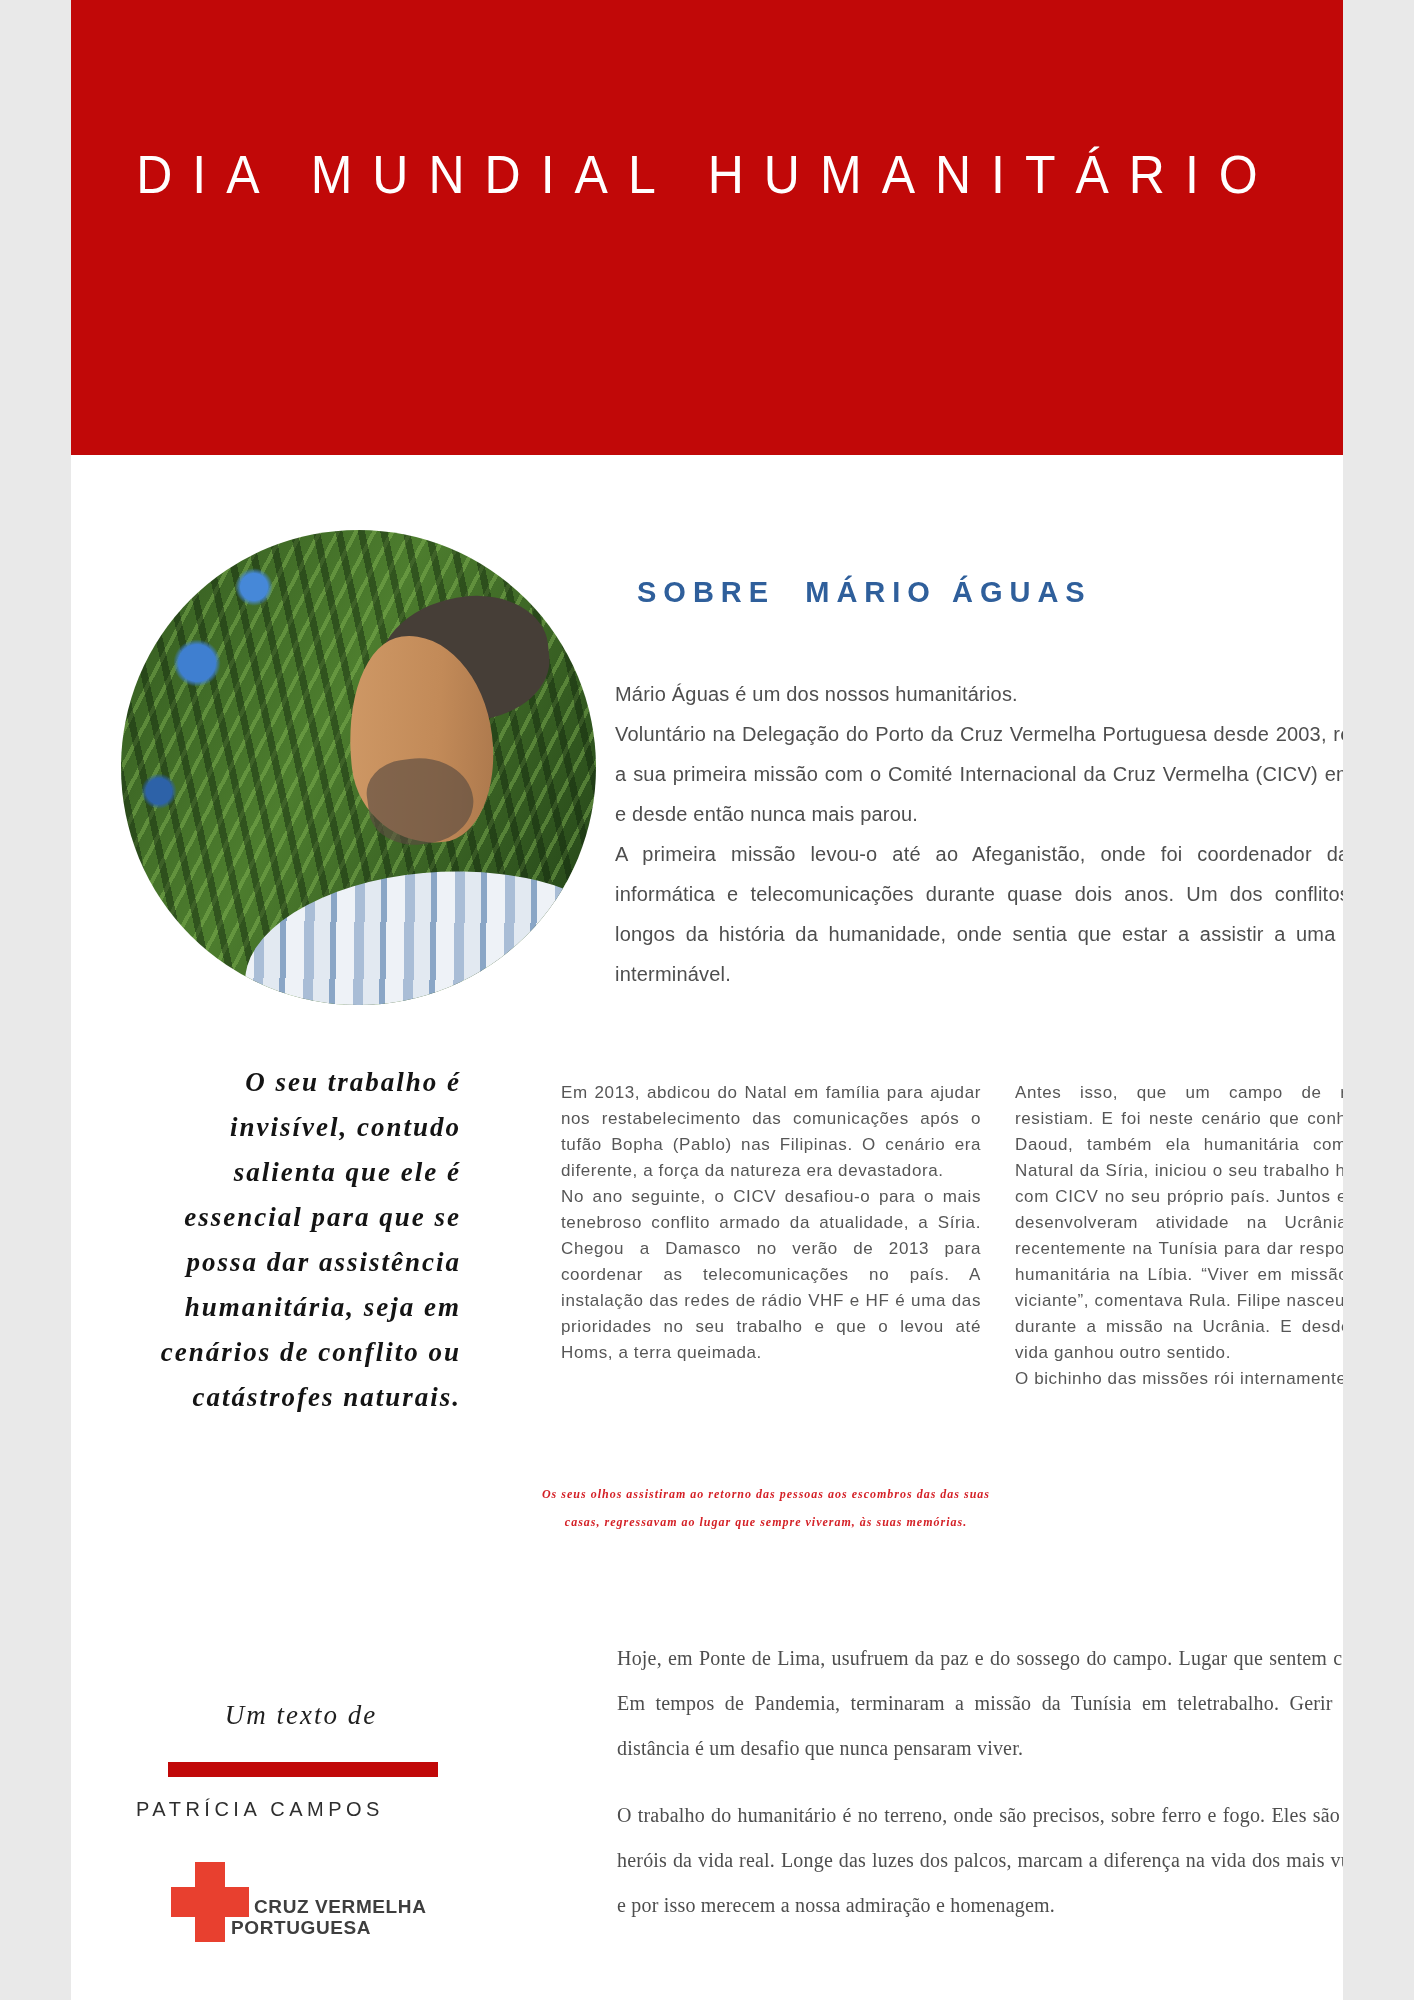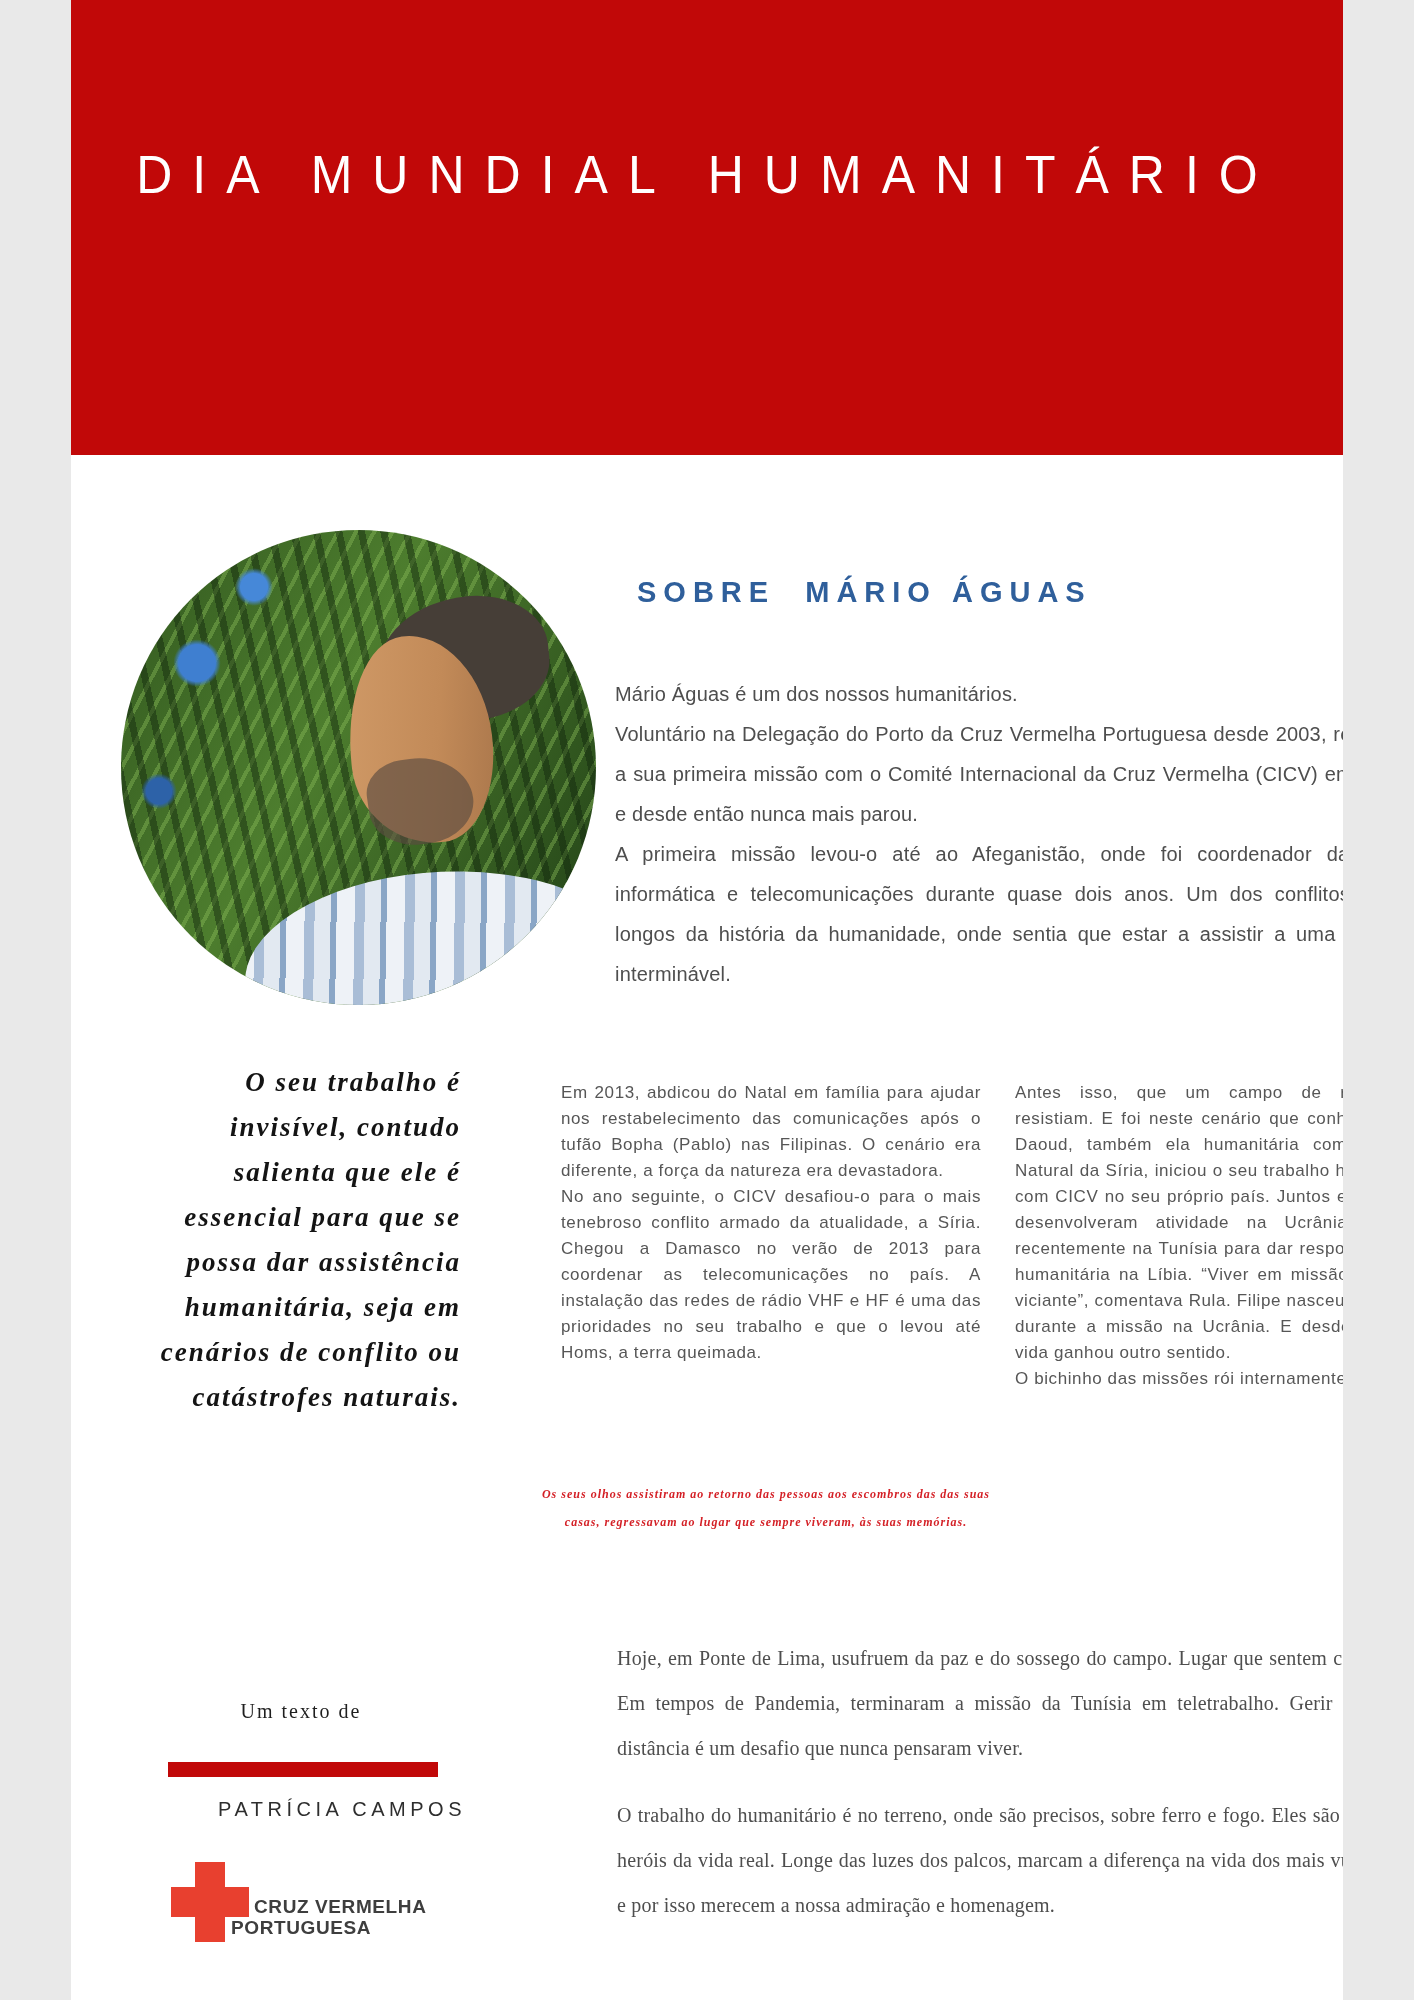--- a/index.html
+++ b/index.html
@@ -91,26 +91,26 @@
   .closing {
     position:absolute; left:546px; top:1636px; width:808px;
     color:#4e4e4e; font-size:20px; line-height:45px; text-align:justify;
     letter-spacing:0.2px;
   }
   .closing p { margin:0;font-family:Liberation Serif, serif; }
   .closing p + p { margin-top:22px; }
   
   .byline-label {
     position:absolute; left:75px; top:1700px; width:310px; text-align:center;
-    font-family:"Liberation Serif", serif; 
-    font-size:20px; letter-spacing:2px; color:#1f1f1f;
+    font-family:"Liberation Serif", serif; font-style:italic;
+    font-size:27px; letter-spacing:2px; color:#1f1f1f;
   }
   .byline-bar { position:absolute; left:97px; top:1762px; width:270px; height:15px; background:#c10808; }
   .byline-author {
-    position:absolute; left:65px; top:1798px; width:330px; text-align:right;
+    position:absolute; left:65px; top:1798px; width:330px; text-align:left;
     font-size:20px; letter-spacing:4.5px; color:#2e2e2e;
   }
   
   .logo { position:absolute; left:88px; top:1850px; width:300px; height:112px; background:#ffffff; }
   .cross { position:absolute; left:12px; top:12px; width:78px; height:80px; }
   .cross::before { content:""; position:absolute; left:24px; top:0; width:30px; height:80px; background:#e8402f; }
   .cross::after  { content:""; position:absolute; left:0; top:25px; width:78px; height:30px; background:#e8402f; }
   .logo-text { position:absolute; left:0; top:46px; color:#3e3e3e; font-weight:bold; font-size:19px; line-height:21px; white-space:nowrap; }
   .logo-line1 { margin-left:95px; letter-spacing:0.6px; }
   .logo-line2 { margin-left:72px; letter-spacing:0.6px; }

